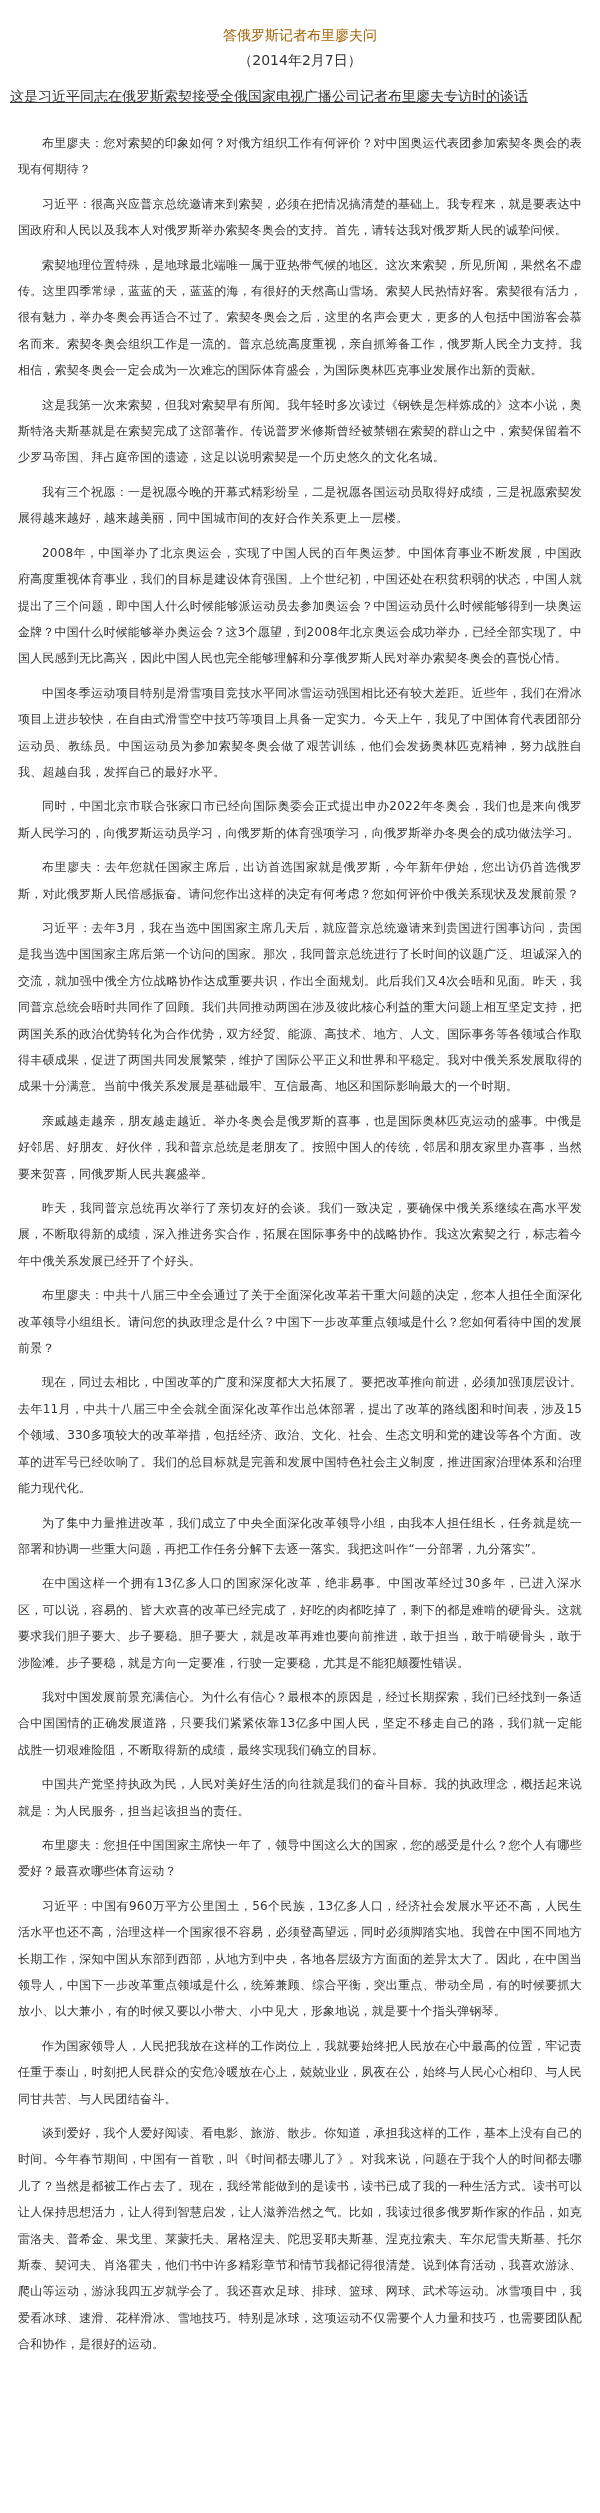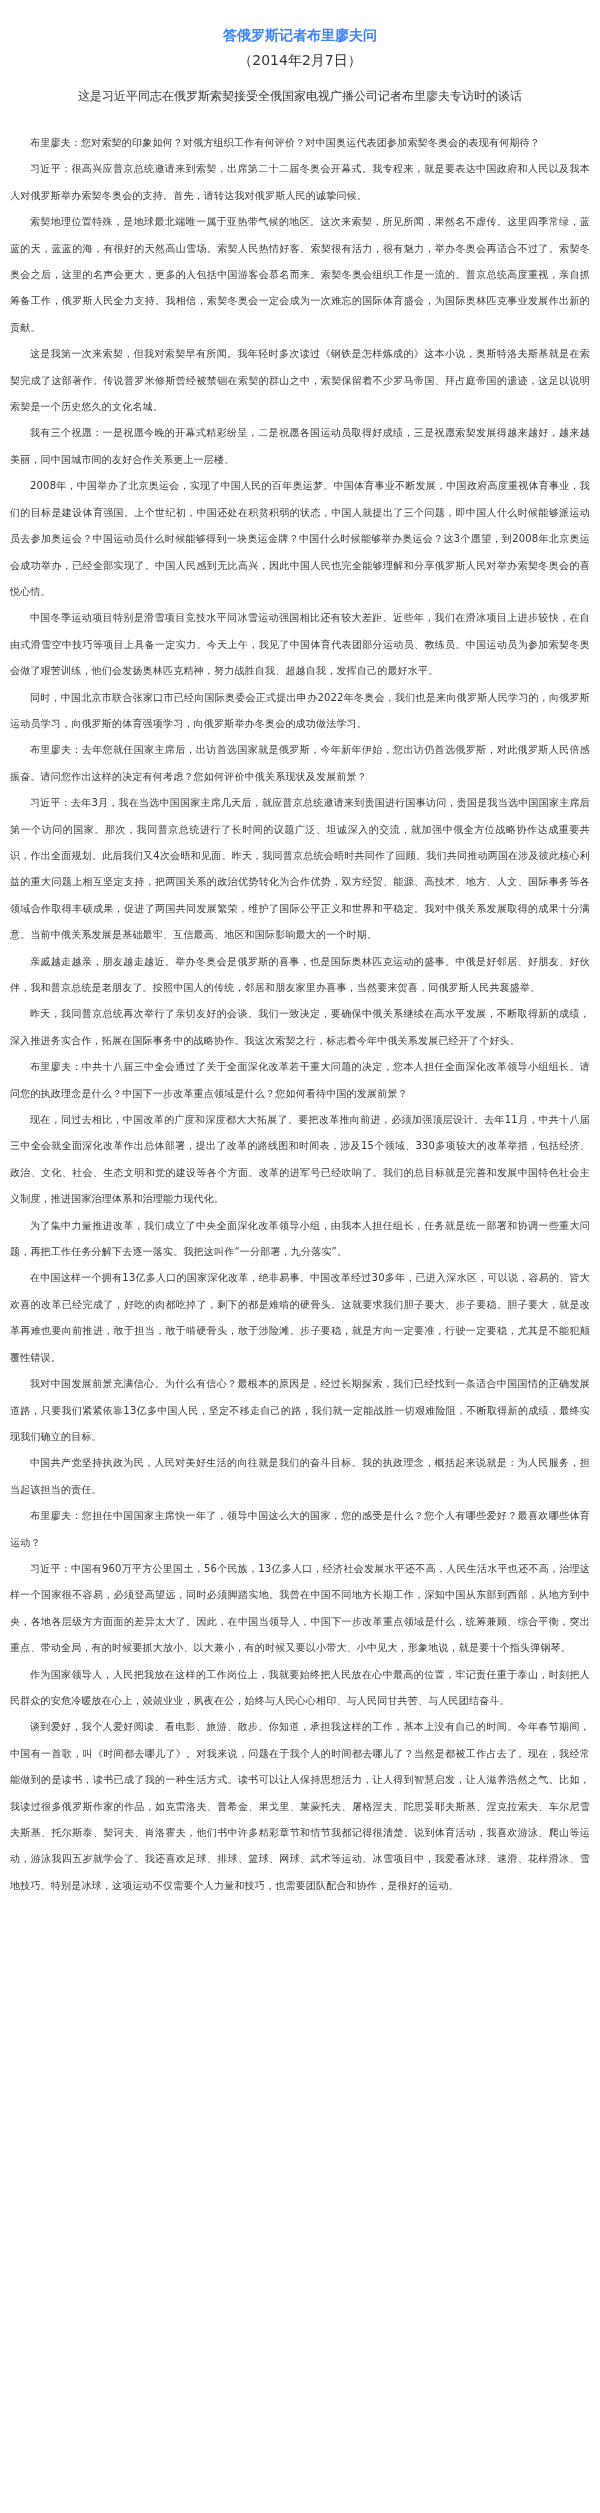--- a/index.html
+++ b/index.html
@@ -5,59 +5,59 @@
     html, body { margin: 0; padding: 0; background: #ffffff; }
     body {
       width: 600px;
       font-family: "DejaVu Sans", "Liberation Sans", sans-serif;
       color: #333333;
     }
     .article { padding: 0 10px; }
     .title {
       text-align: center;
       font-size: 14px;
-      font-weight: bold;
-      color: #3b82f6;
+      font-weight: normal;
+      color: #a16207;
       margin: 0;
       padding-top: 24px;
       line-height: 22px;
     }
     .date {
       text-align: center;
       font-size: 14px;
       line-height: 24px;
       margin: 2px 0 12px 0;
     }
     .subtitle {
-      text-align: center;
-      font-size: 12px;
+      font-size: 14px;
       line-height: 24px;
       margin: 2px 0 0 0;
+      text-decoration: underline;
     }
     .body { margin-top: 22px; }
     .body p {
-      margin: 0;
-      font-size: 10px;
+      margin: 8px;
+      font-size: 12px;
       line-height: 26.4px;
       text-indent: 2em;
       text-align: justify;
       letter-spacing: 0.2px;
     }
   </style>
 </head>
 <body>
 
 <div class="article">
   <h1 class="title">答俄罗斯记者布里廖夫问</h1>
   <div class="date">（2014年2月7日）</div>
   <div class="subtitle">这是习近平同志在俄罗斯索契接受全俄国家电视广播公司记者布里廖夫专访时的谈话</div>
 
   <div class="body">
     <p>布里廖夫：您对索契的印象如何？对俄方组织工作有何评价？对中国奥运代表团参加索契冬奥会的表现有何期待？</p>
-    <p>习近平：很高兴应普京总统邀请来到索契，出席第二十二届冬奥会开幕式。我专程来，就是要表达中国政府和人民以及我本人对俄罗斯举办索契冬奥会的支持。首先，请转达我对俄罗斯人民的诚挚问候。</p>
+    <p>习近平：很高兴应普京总统邀请来到索契，必须在把情况搞清楚的基础上。我专程来，就是要表达中国政府和人民以及我本人对俄罗斯举办索契冬奥会的支持。首先，请转达我对俄罗斯人民的诚挚问候。</p>
     <p>索契地理位置特殊，是地球最北端唯一属于亚热带气候的地区。这次来索契，所见所闻，果然名不虚传。这里四季常绿，蓝蓝的天，蓝蓝的海，有很好的天然高山雪场。索契人民热情好客。索契很有活力，很有魅力，举办冬奥会再适合不过了。索契冬奥会之后，这里的名声会更大，更多的人包括中国游客会慕名而来。索契冬奥会组织工作是一流的。普京总统高度重视，亲自抓筹备工作，俄罗斯人民全力支持。我相信，索契冬奥会一定会成为一次难忘的国际体育盛会，为国际奥林匹克事业发展作出新的贡献。</p>
     <p>这是我第一次来索契，但我对索契早有所闻。我年轻时多次读过《钢铁是怎样炼成的》这本小说，奥斯特洛夫斯基就是在索契完成了这部著作。传说普罗米修斯曾经被禁锢在索契的群山之中，索契保留着不少罗马帝国、拜占庭帝国的遗迹，这足以说明索契是一个历史悠久的文化名城。</p>
     <p>我有三个祝愿：一是祝愿今晚的开幕式精彩纷呈，二是祝愿各国运动员取得好成绩，三是祝愿索契发展得越来越好，越来越美丽，同中国城市间的友好合作关系更上一层楼。</p>
     <p>2008年，中国举办了北京奥运会，实现了中国人民的百年奥运梦。中国体育事业不断发展，中国政府高度重视体育事业，我们的目标是建设体育强国。上个世纪初，中国还处在积贫积弱的状态，中国人就提出了三个问题，即中国人什么时候能够派运动员去参加奥运会？中国运动员什么时候能够得到一块奥运金牌？中国什么时候能够举办奥运会？这3个愿望，到2008年北京奥运会成功举办，已经全部实现了。中国人民感到无比高兴，因此中国人民也完全能够理解和分享俄罗斯人民对举办索契冬奥会的喜悦心情。</p>
     <p>中国冬季运动项目特别是滑雪项目竞技水平同冰雪运动强国相比还有较大差距。近些年，我们在滑冰项目上进步较快，在自由式滑雪空中技巧等项目上具备一定实力。今天上午，我见了中国体育代表团部分运动员、教练员。中国运动员为参加索契冬奥会做了艰苦训练，他们会发扬奥林匹克精神，努力战胜自我、超越自我，发挥自己的最好水平。</p>
     <p>同时，中国北京市联合张家口市已经向国际奥委会正式提出申办2022年冬奥会，我们也是来向俄罗斯人民学习的，向俄罗斯运动员学习，向俄罗斯的体育强项学习，向俄罗斯举办冬奥会的成功做法学习。</p>
     <p>布里廖夫：去年您就任国家主席后，出访首选国家就是俄罗斯，今年新年伊始，您出访仍首选俄罗斯，对此俄罗斯人民倍感振奋。请问您作出这样的决定有何考虑？您如何评价中俄关系现状及发展前景？</p>
     <p>习近平：去年3月，我在当选中国国家主席几天后，就应普京总统邀请来到贵国进行国事访问，贵国是我当选中国国家主席后第一个访问的国家。那次，我同普京总统进行了长时间的议题广泛、坦诚深入的交流，就加强中俄全方位战略协作达成重要共识，作出全面规划。此后我们又4次会晤和见面。昨天，我同普京总统会晤时共同作了回顾。我们共同推动两国在涉及彼此核心利益的重大问题上相互坚定支持，把两国关系的政治优势转化为合作优势，双方经贸、能源、高技术、地方、人文、国际事务等各领域合作取得丰硕成果，促进了两国共同发展繁荣，维护了国际公平正义和世界和平稳定。我对中俄关系发展取得的成果十分满意。当前中俄关系发展是基础最牢、互信最高、地区和国际影响最大的一个时期。</p>
     <p>亲戚越走越亲，朋友越走越近。举办冬奥会是俄罗斯的喜事，也是国际奥林匹克运动的盛事。中俄是好邻居、好朋友、好伙伴，我和普京总统是老朋友了。按照中国人的传统，邻居和朋友家里办喜事，当然要来贺喜，同俄罗斯人民共襄盛举。</p>
     <p>昨天，我同普京总统再次举行了亲切友好的会谈。我们一致决定，要确保中俄关系继续在高水平发展，不断取得新的成绩，深入推进务实合作，拓展在国际事务中的战略协作。我这次索契之行，标志着今年中俄关系发展已经开了个好头。</p>

